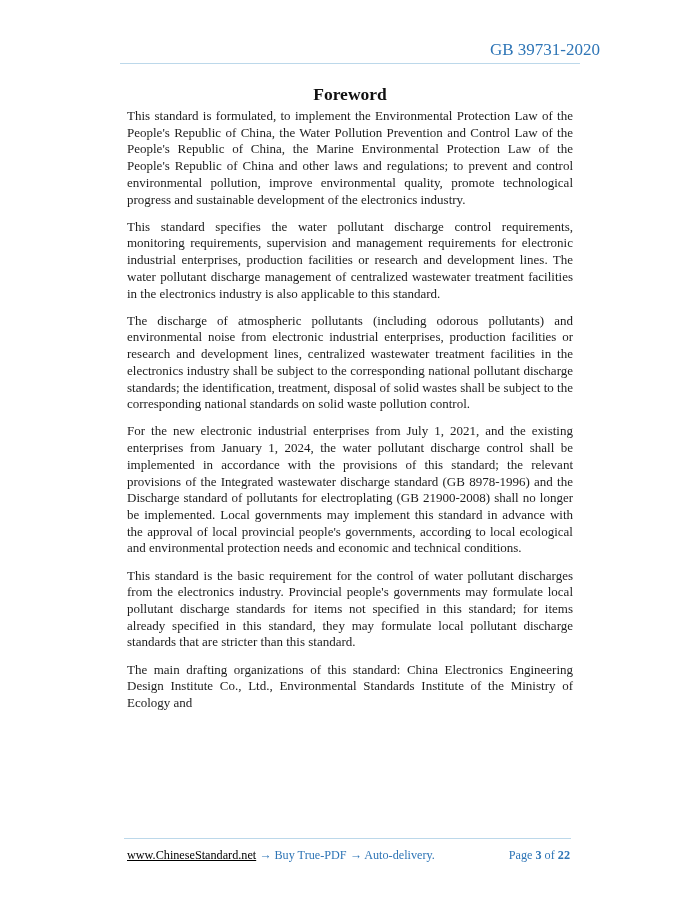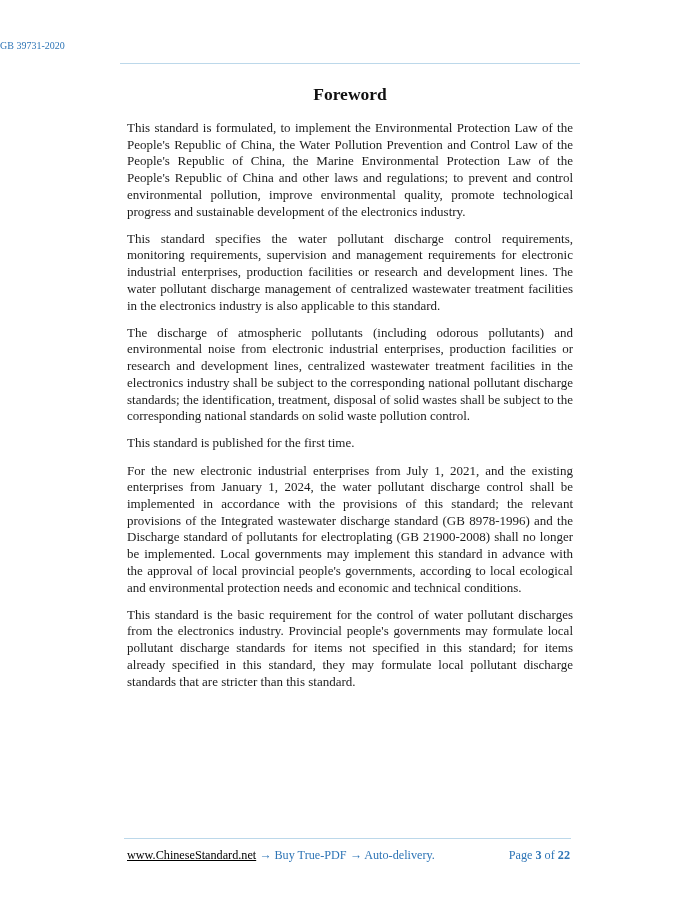--- a/index.html
+++ b/index.html
@@ -1,24 +1,24 @@
 <!DOCTYPE html>
 <html><head>
 <meta charset="utf-8">
 <style>
   html, body { margin: 0; padding: 0; background: #ffffff; }
   body { width: 700px; height: 906px; position: relative; overflow: hidden;
          font-family: "Liberation Serif", "DejaVu Serif", serif; color: #1a1a1a; }
-  .header-text { position: absolute; top: 40px; left: 0; width: 600px; text-align: left;
-                 font-size: 10px; color: #2e75b6; }
+  .header-text { position: absolute; top: 40px; left: 0; width: 600px; text-align: right;
+                 font-size: 17px; color: #2e75b6; }
   .header-rule { position: absolute; top: 63px; left: 120px; width: 460px; height: 0;
                  border-top: 1px solid #bcd8ea; }
   .title { position: absolute; top: 84px; left: 0; width: 700px; text-align: center;
            font-size: 17.5px; font-weight: bold; color: #111; margin: 0; }
-  .body { position: absolute; top: 120px; left: 127px; width: 446px; }
+  .body { position: absolute; top: 108px; left: 127px; width: 446px; }
   .para { margin: 0 0 10.5px 0; font-size: 13px; line-height: 16.7px;
           text-align: justify; color: #1c1c1c; }
   .footer-rule { position: absolute; top: 838px; left: 124px; width: 447px; height: 0;
                  border-top: 1px solid #bcd8ea; }
   .footer { position: absolute; top: 848px; left: 127px; width: 443px;
             font-size: 12.2px; color: #2e75b6; }
   .footer-link { color: #000000; text-decoration: underline; }
   .footer-right { position: absolute; right: 0; top: 0; }
   .footer-right b { font-weight: bold; }
 </style>
@@ -27,23 +27,23 @@
 
 <div class="header-text">GB 39731-2020</div>
 <div class="header-rule"></div>
 
 <h1 class="title">Foreword</h1>
 
 <div class="body">
   <p class="para">This standard is formulated, to implement the Environmental Protection Law of the People's Republic of China, the Water Pollution Prevention and Control Law of the People's Republic of China, the Marine Environmental Protection Law of the People's Republic of China and other laws and regulations; to prevent and control environmental pollution, improve environmental quality, promote technological progress and sustainable development of the electronics industry.</p>
   <p class="para">This standard specifies the water pollutant discharge control requirements, monitoring requirements, supervision and management requirements for electronic industrial enterprises, production facilities or research and development lines. The water pollutant discharge management of centralized wastewater treatment facilities in the electronics industry is also applicable to this standard.</p>
   <p class="para">The discharge of atmospheric pollutants (including odorous pollutants) and environmental noise from electronic industrial enterprises, production facilities or research and development lines, centralized wastewater treatment facilities in the electronics industry shall be subject to the corresponding national pollutant discharge standards; the identification, treatment, disposal of solid wastes shall be subject to the corresponding national standards on solid waste pollution control.</p>
-  <p class="para">This standard is published for the first time.</p>
   <p class="para">For the new electronic industrial enterprises from July 1, 2021, and the existing enterprises from January 1, 2024, the water pollutant discharge control shall be implemented in accordance with the provisions of this standard; the relevant provisions of the Integrated wastewater discharge standard (GB 8978-1996) and the Discharge standard of pollutants for electroplating (GB 21900-2008) shall no longer be implemented. Local governments may implement this standard in advance with the approval of local provincial people's governments, according to local ecological and environmental protection needs and economic and technical conditions.</p>
   <p class="para">This standard is the basic requirement for the control of water pollutant discharges from the electronics industry. Provincial people's governments may formulate local pollutant discharge standards for items not specified in this standard; for items already specified in this standard, they may formulate local pollutant discharge standards that are stricter than this standard.</p>
+  <p class="para">The main drafting organizations of this standard: China Electronics Engineering Design Institute Co., Ltd., Environmental Standards Institute of the Ministry of Ecology and</p>
 </div>
 
 <div class="footer-rule"></div>
 <div class="footer">
   <span class="footer-link">www.ChineseStandard.net</span><span> → Buy True-PDF → Auto-delivery.</span>
   <span class="footer-right">
     <span>Page</span>
     <b>3</b>
     <span>of</span>
     <b>22</b>

